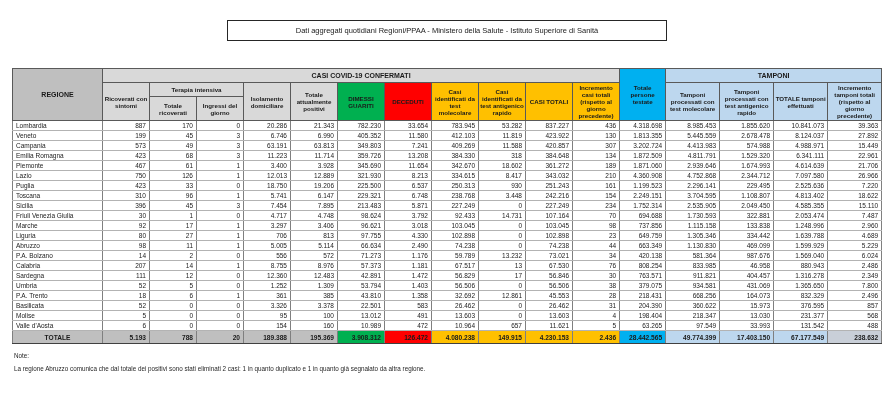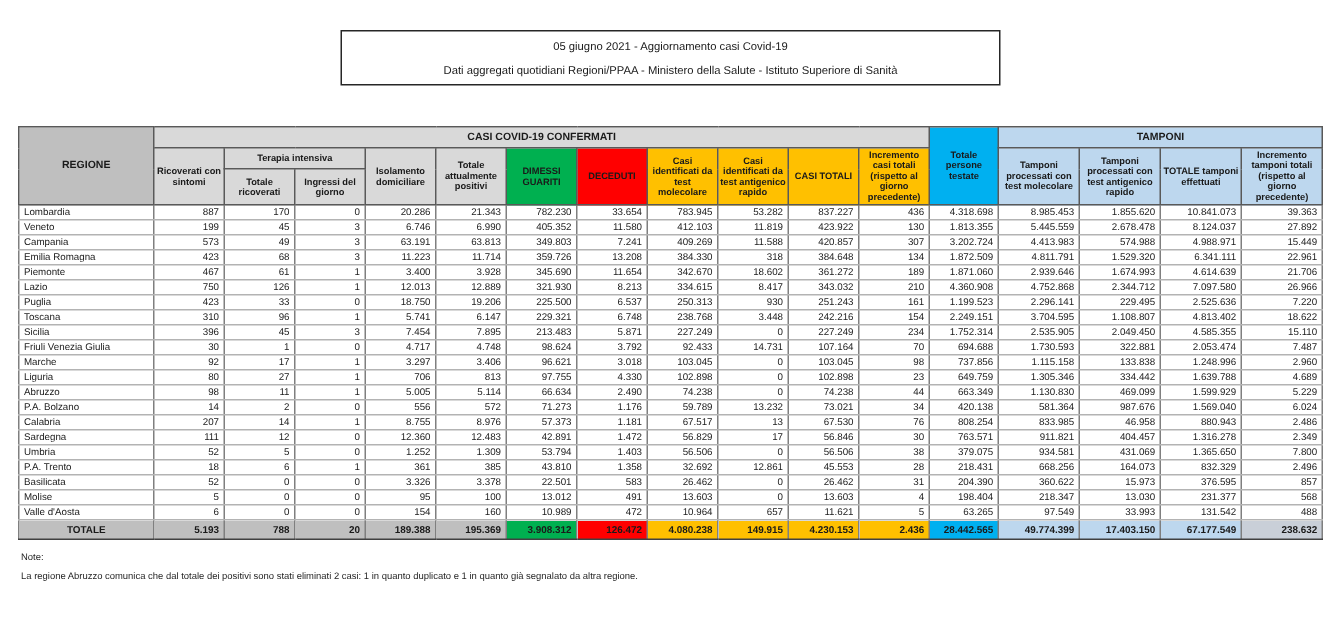--- a/index.html
+++ b/index.html
@@ -59,21 +59,20 @@
   .c-blue{background:var(--lblue) !important;}
   .c-grayblue{background:#c9cfd8 !important;}
   
   .notes{margin:8px 0 0 14px;font-size:6.3px;line-height:7px;color:#262626;}
   .notes .note-heading{margin-bottom:6px;}
 </style>
 </head>
 <body>
 
 <div class="title-box">
-  <div class="l1">05 giugno 2021 - Aggiornamento casi Covid-19</div>
   <div class="l2">Dati aggregati quotidiani Regioni/PPAA - Ministero della Salute - Istituto Superiore di Sanità</div>
 </div>
 
 <table>
   <colgroup>
     <col style="width:90px">
     <col style="width:47px">
       <col style="width:47px">
       <col style="width:47px">
       <col style="width:47px">

